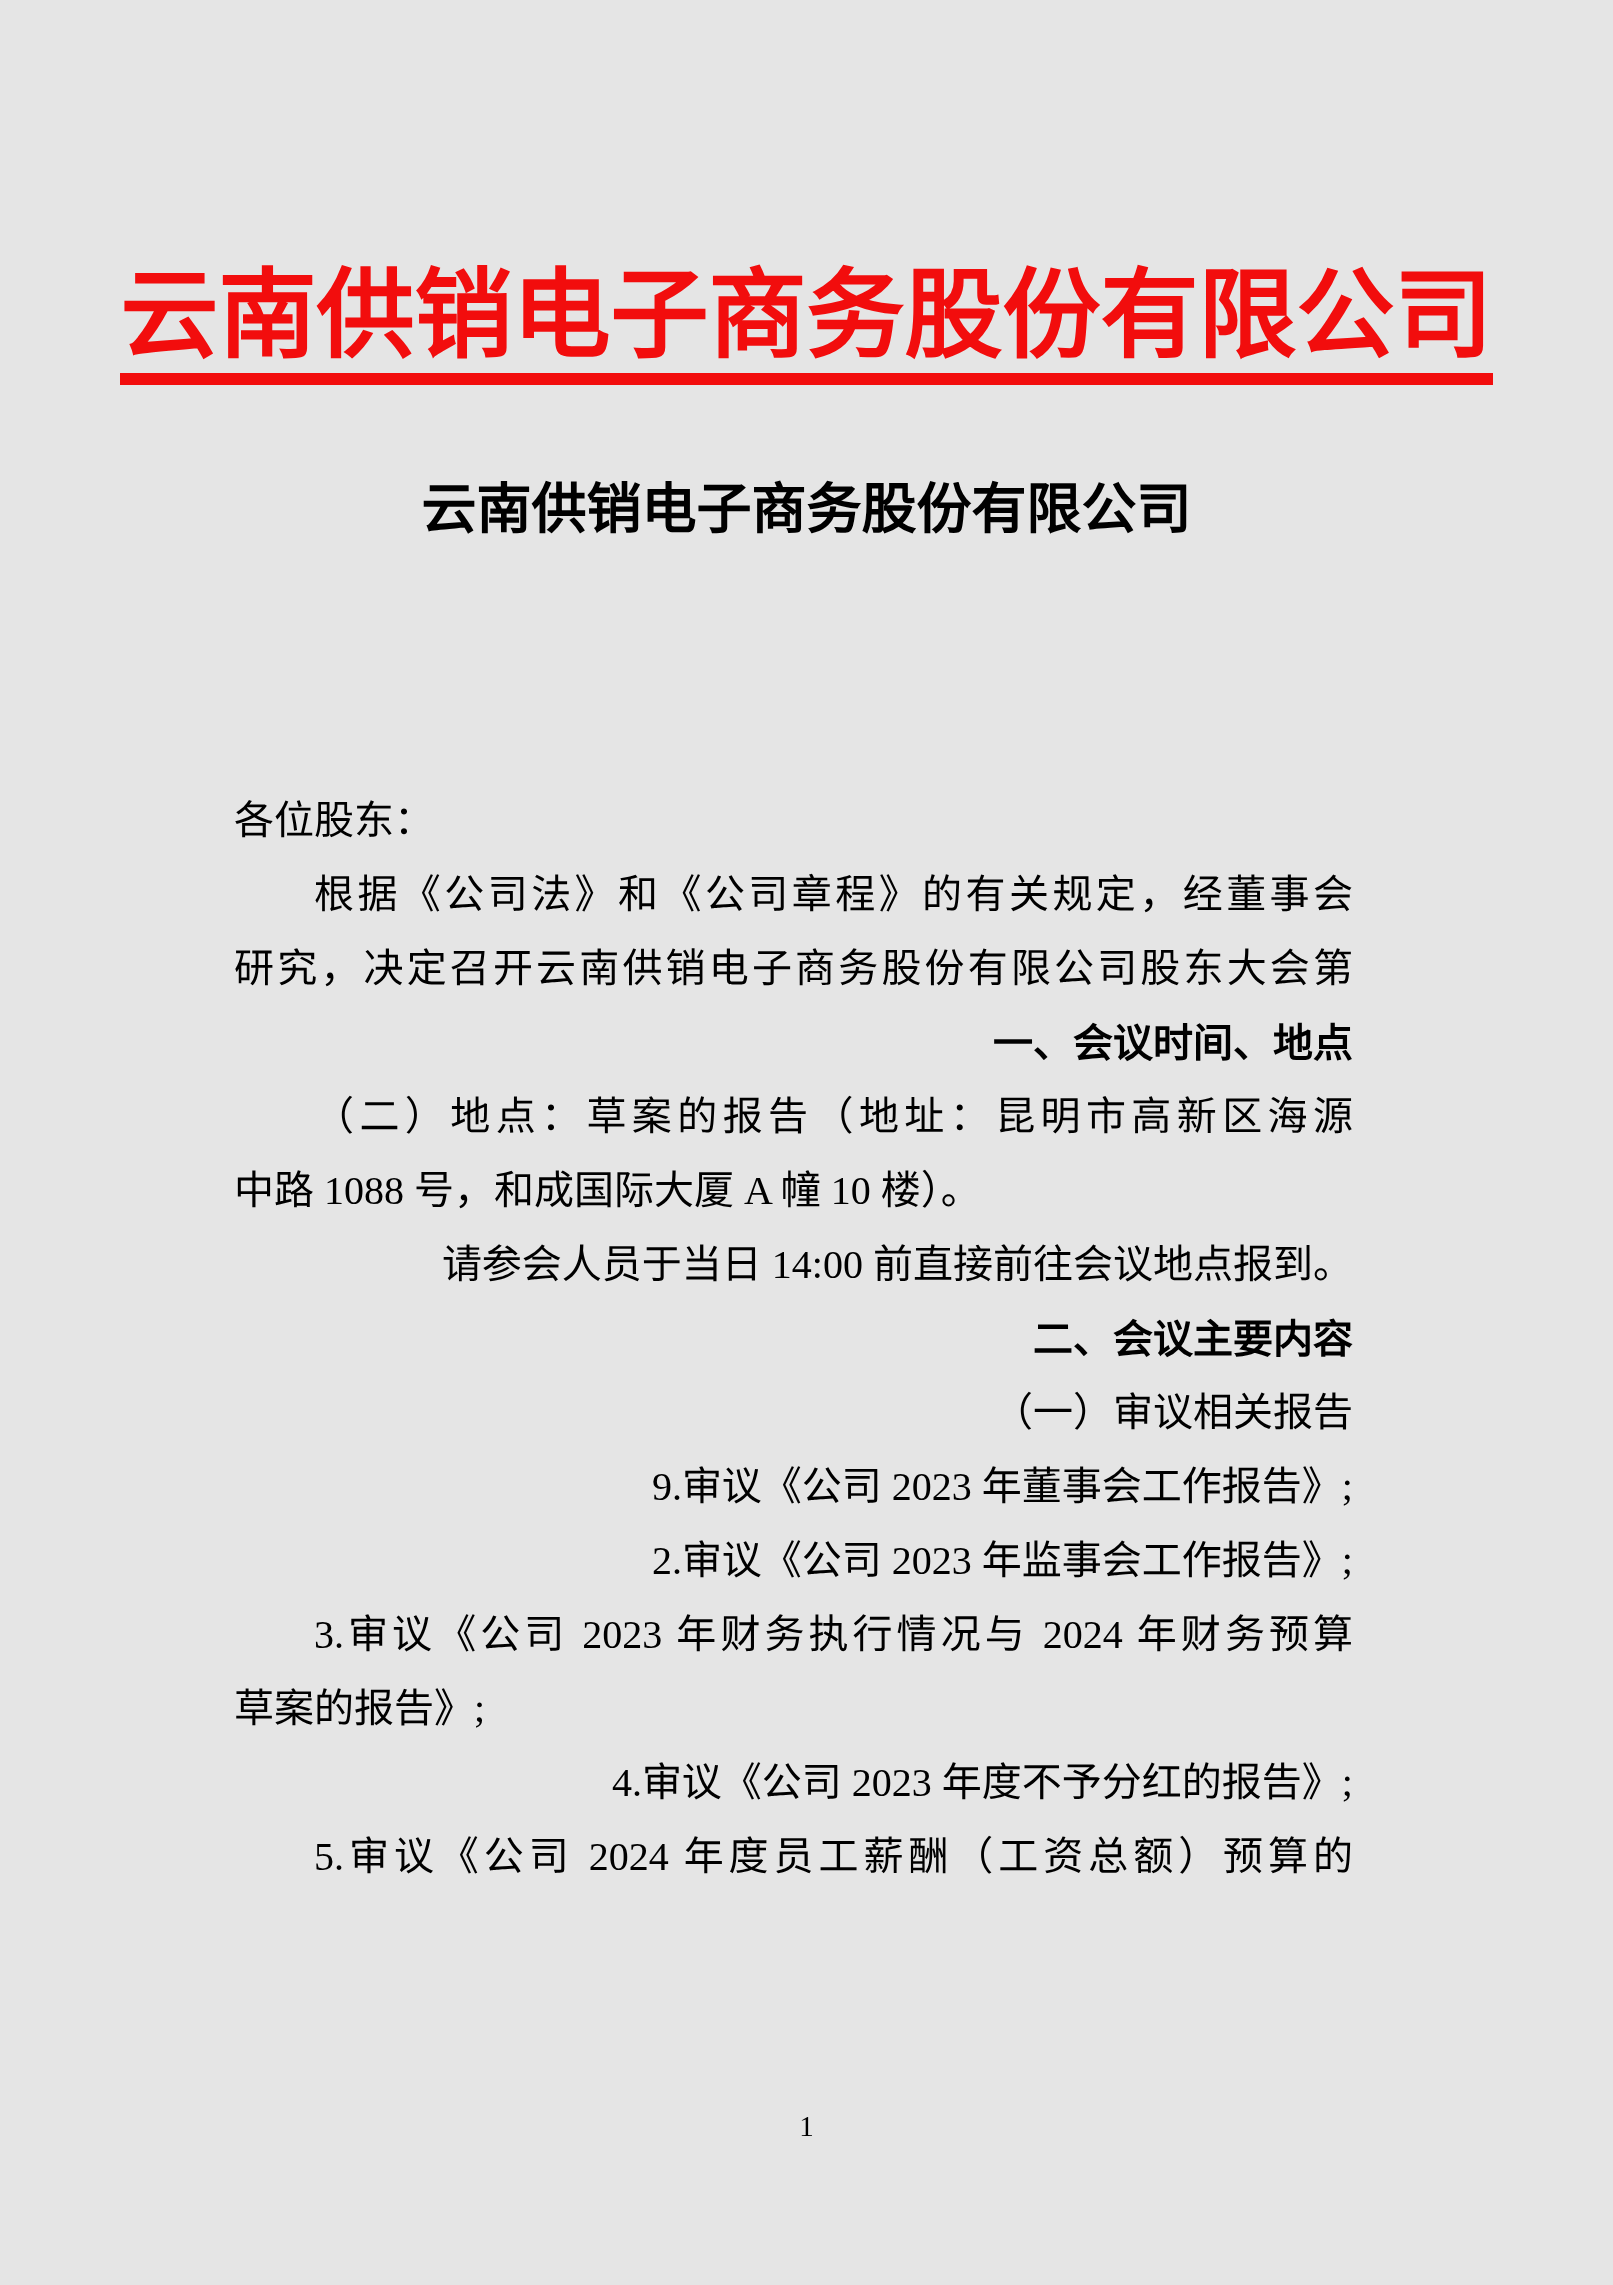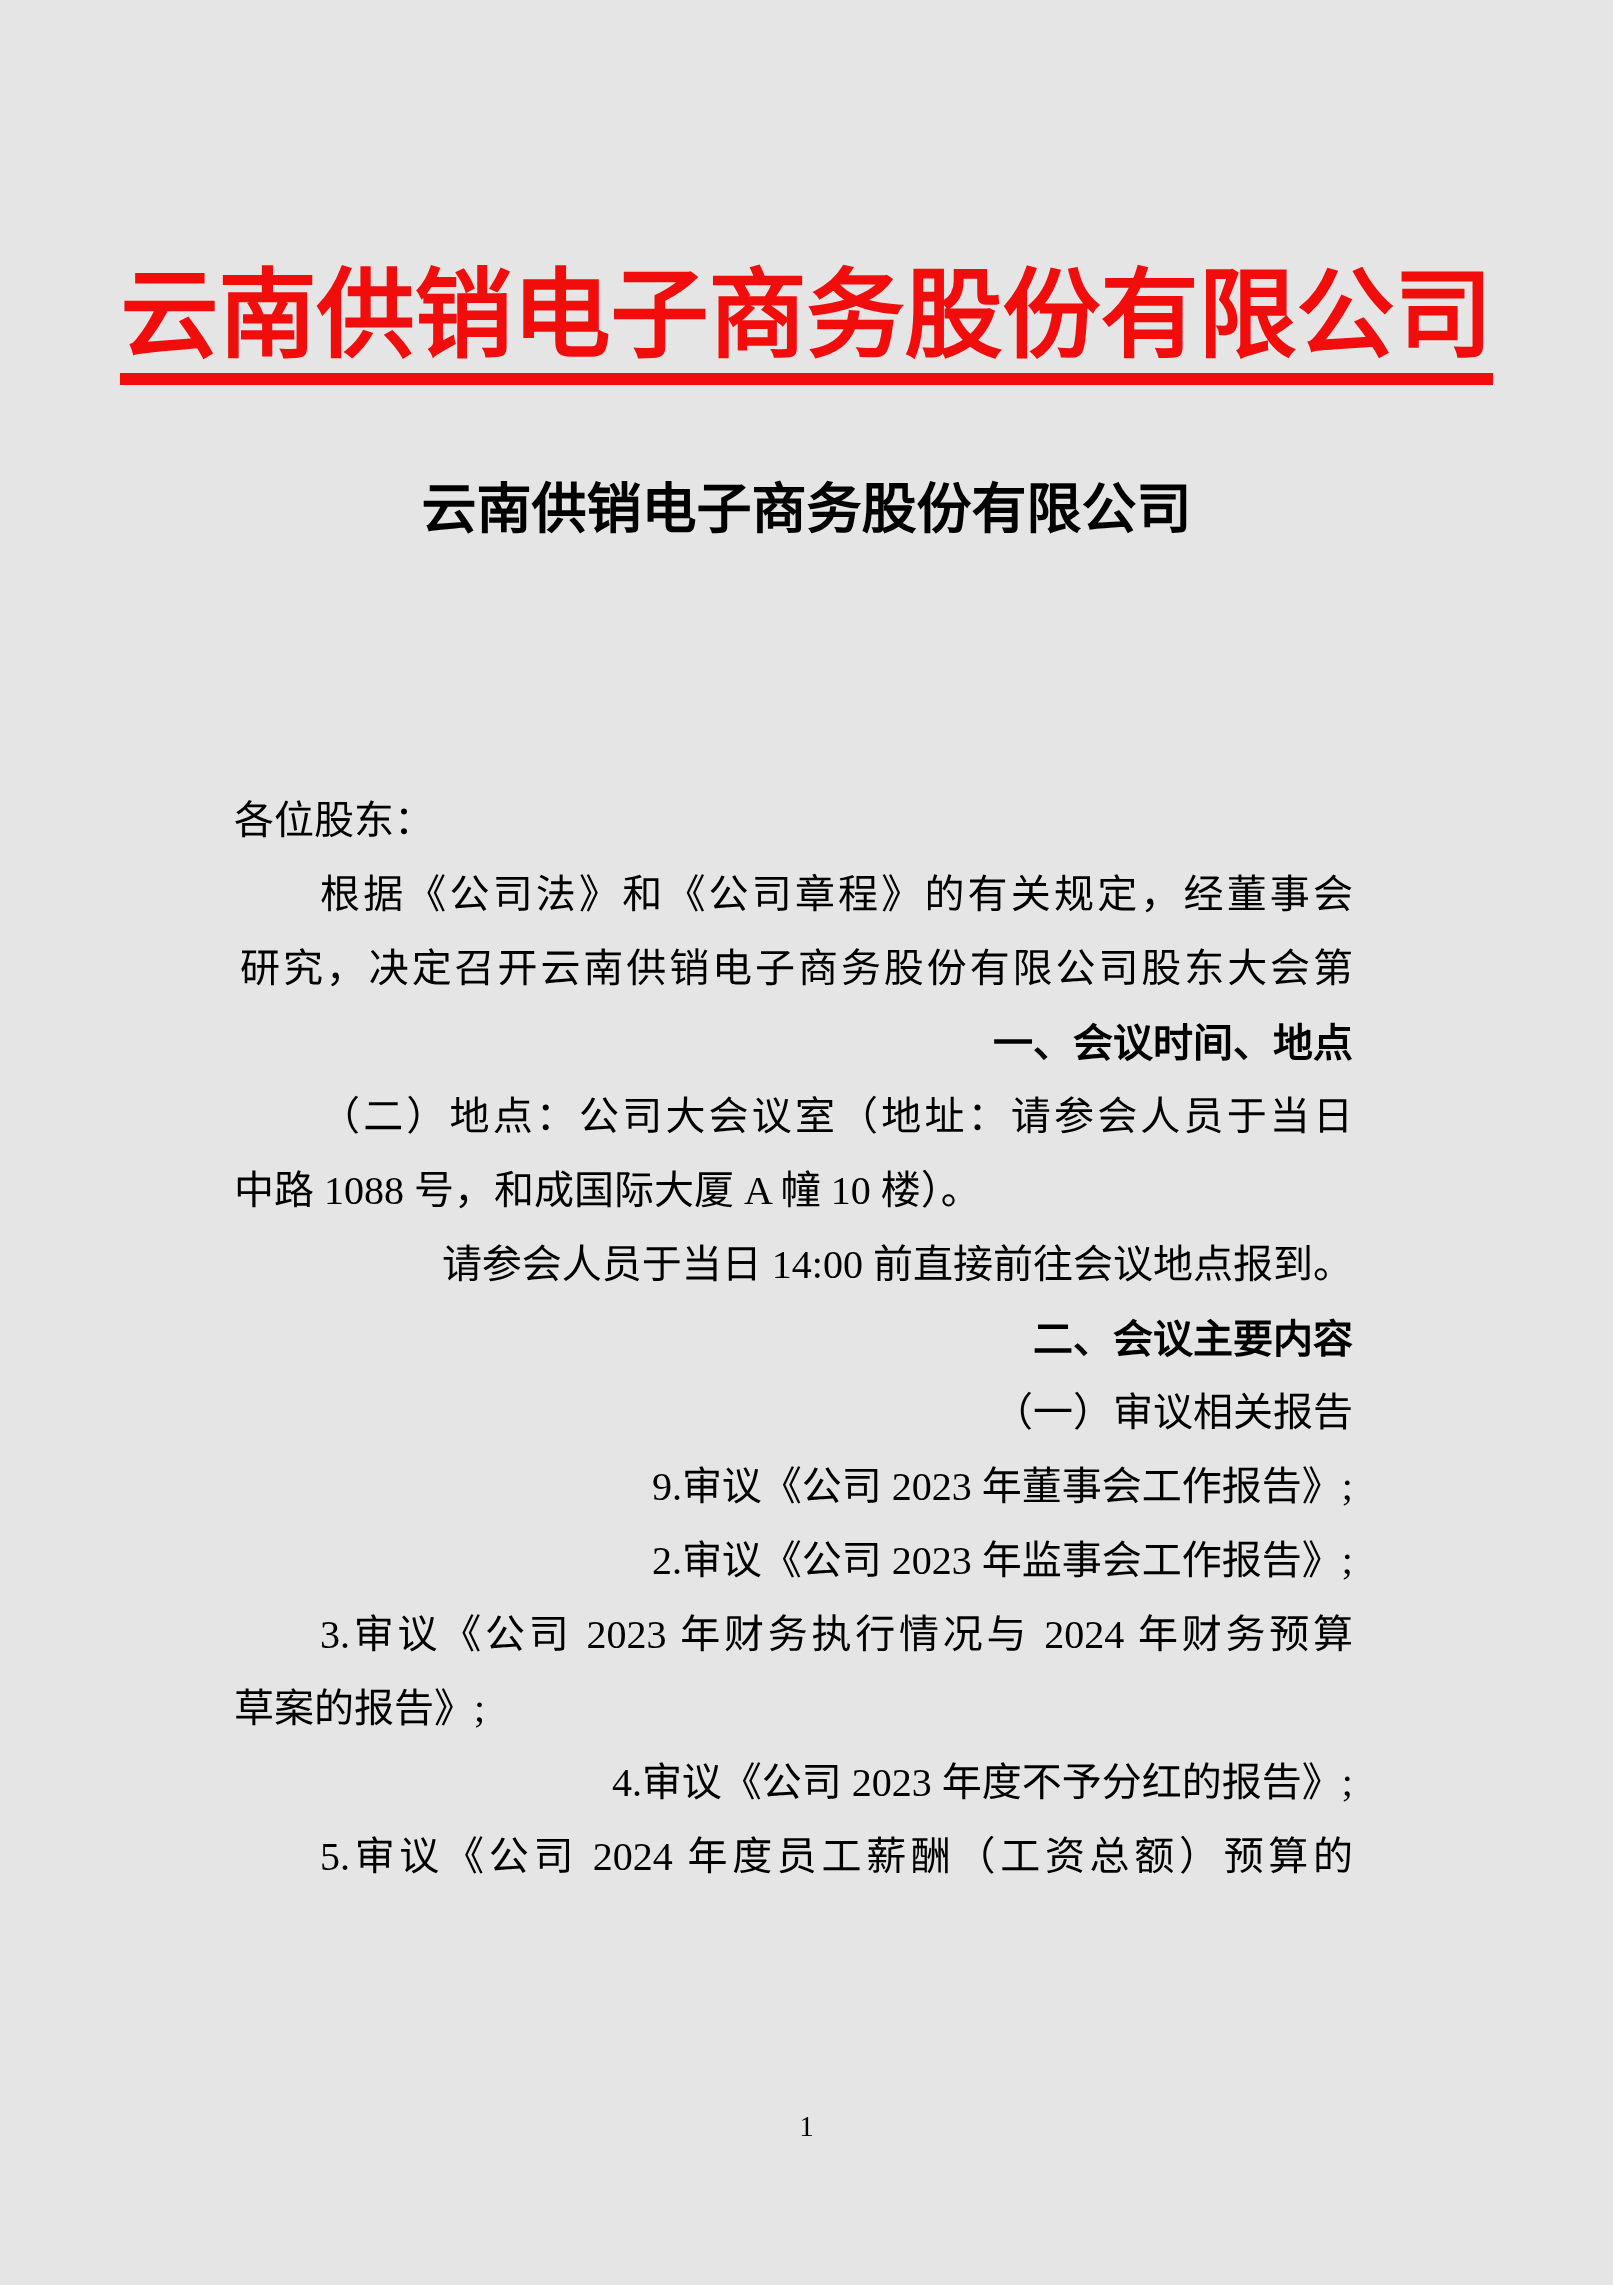--- a/index.html
+++ b/index.html
@@ -69,21 +69,20 @@
   }
   .indent {
     padding-left: 80px;
     text-align: right;
   }
   .justify-full {
     white-space: normal;
     text-align: justify;
     text-align-last: justify;
     text-justify: inter-character;
-    margin-left: 6px;
   }
   .heading-hei {
     font-family: "Liberation Sans", "DejaVu Sans", sans-serif;
     font-weight: 700;
   }
   .heading-kai {
     font-weight: 400;
   }
 
   
@@ -108,21 +107,21 @@
 
   <div class="doc-title">
     <div class="doc-title-line">云南供销电子商务股份有限公司</div>
   </div>
 
   <div class="body-text">
     <div class="line">各位股东：</div>
     <div class="line indent justify-full">根据《公司法》和《公司章程》的有关规定，经董事会</div>
     <div class="line justify-full">研究，决定召开云南供销电子商务股份有限公司股东大会第</div>
     <div class="line indent heading-hei">一、会议时间、地点</div>
-    <div class="line indent justify-full">（二）地点：公司大会议室（地址：请参会人员于当日</div>
+    <div class="line indent justify-full">（二）地点：草案的报告（地址：昆明市高新区海源</div>
     <div class="line">中路 1088 号，和成国际大厦 A 幢 10 楼）。</div>
     <div class="line indent">请参会人员于当日 14:00 前直接前往会议地点报到。</div>
     <div class="line indent heading-hei">二、会议主要内容</div>
     <div class="line indent heading-kai">（一）审议相关报告</div>
     <div class="line indent">9.审议《公司 2023 年董事会工作报告》;</div>
     <div class="line indent">2.审议《公司 2023 年监事会工作报告》;</div>
     <div class="line indent justify-full">3.审议《公司 2023 年财务执行情况与 2024 年财务预算</div>
     <div class="line">草案的报告》;</div>
     <div class="line indent">4.审议《公司 2023 年度不予分红的报告》;</div>
     <div class="line indent justify-full">5.审议《公司 2024 年度员工薪酬（工资总额）预算的</div>

